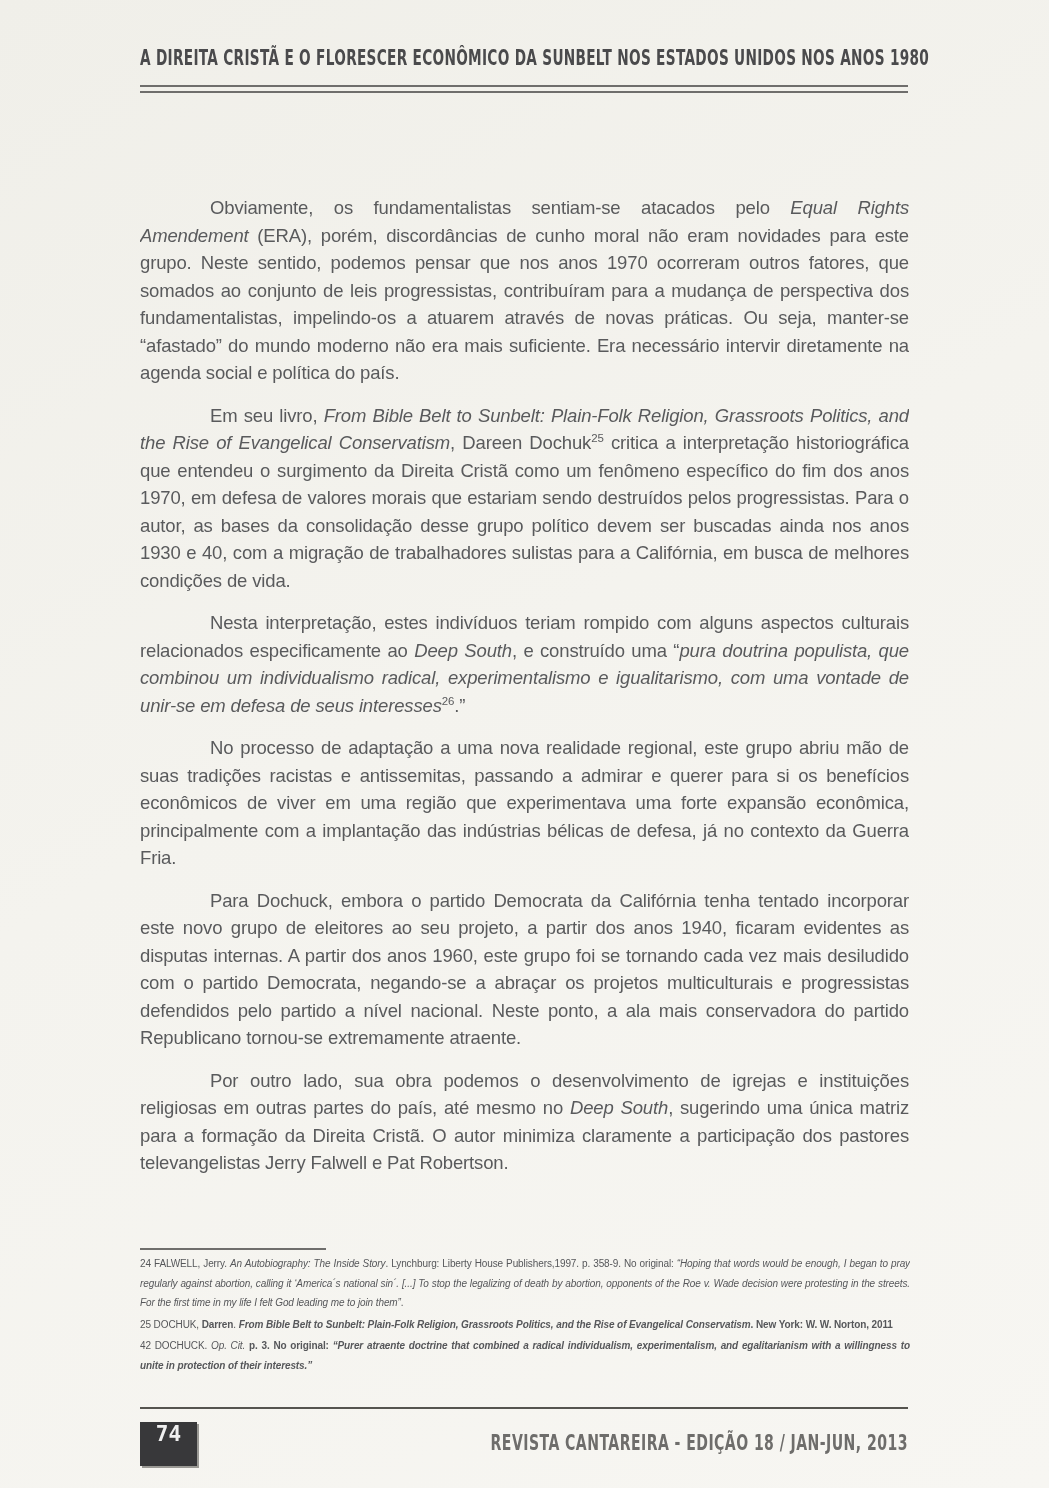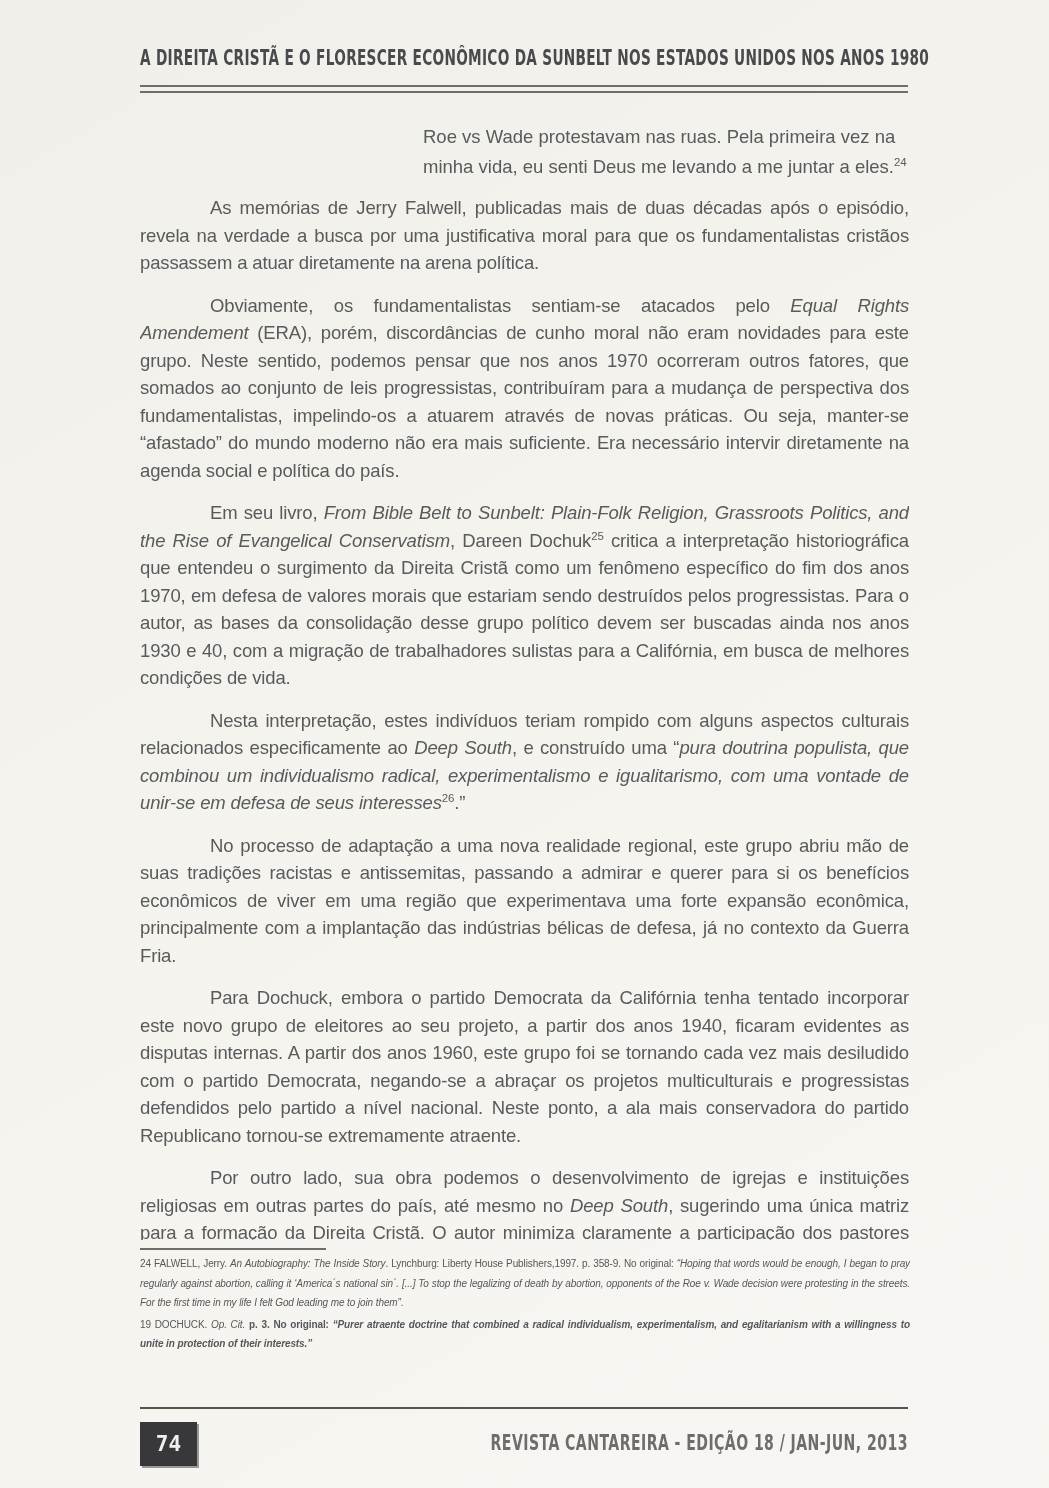--- a/index.html
+++ b/index.html
@@ -53,21 +53,21 @@
   }
   .footnote{margin:0 0 2px 0;}
   
   .bottom-rule{
     position:absolute;left:140px;top:1407px;width:768px;height:0;
     border-top:2px solid #55544f;
   }
   .page-badge{
     position:absolute;left:140px;top:1422px;width:57px;height:44px;
     background:#38383a;color:#efefef;
-    display:flex;align-items:center;justify-content:center;
+    display:flex;justify-content:center;
     font-family:"DejaVu Sans Mono", monospace;
     font-weight:700;font-size:21px;
     box-shadow:2px 2px 0 #9a9994;
   }
   .journal{
     position:absolute;right:141px;top:1430px;
     font-family:"DejaVu Sans", sans-serif;
     font-weight:700;font-size:19px;letter-spacing:.6px;
     color:#6e6d6b;white-space:nowrap;
     transform:scaleX(.74) scaleY(1.1);transform-origin:right top;
@@ -75,39 +75,38 @@
 </style>
 </head>
 <body>
 
 <div class="page">
 
   <div class="doc-title">A DIREITA CRISTÃ E O FLORESCER ECONÔMICO DA SUNBELT NOS ESTADOS UNIDOS NOS ANOS 1980</div>
 
   <div class="header-rule"></div>
 
-  <div class="quote"><span>Roe vs Wade protestavam nas ruas. Pela primeira vez na minha vida, eu senti Deus me levando a me juntar a eles.</span><sup>24</sup></div>
 
   <div class="body-copy">
 
-  <p class="para"><span>As memórias de Jerry Falwell, publicadas mais de duas décadas após o episódio, revela na verdade a busca por uma justificativa moral para que os fundamentalistas cristãos passassem a atuar diretamente na arena política.</span></p>
       <p class="para"><span>Obviamente, os fundamentalistas sentiam-se atacados pelo </span><span class="em">Equal Rights Amendement</span><span> (ERA), porém, discordâncias de cunho moral não eram novidades para este grupo. Neste sentido, podemos pensar que nos anos 1970 ocorreram outros fatores, que somados ao conjunto de leis progressistas, contribuíram para a mudança de perspectiva dos fundamentalistas, impelindo-os a atuarem através de novas práticas. Ou seja, manter-se “afastado” do mundo moderno não era mais suficiente. Era necessário intervir diretamente na agenda social e política do país.</span></p>
       <p class="para"><span>Em seu livro, </span><span class="em">From Bible Belt to Sunbelt: Plain-Folk Religion, Grassroots Politics, and the Rise of Evangelical Conservatism</span><span>, Dareen Dochuk</span><sup>25</sup><span> critica a interpretação historiográfica que entendeu o surgimento da Direita Cristã como um fenômeno específico do fim dos anos 1970, em defesa de valores morais que estariam sendo destruídos pelos progressistas. Para o autor, as bases da consolidação desse grupo político devem ser buscadas ainda nos anos 1930 e 40, com a migração de trabalhadores sulistas para a Califórnia, em busca de melhores condições de vida.</span></p>
       <p class="para"><span>Nesta interpretação, estes indivíduos teriam rompido com alguns aspectos culturais relacionados especificamente ao </span><span class="em">Deep South</span><span>, e construído uma “</span><span class="em">pura doutrina populista, que combinou um individualismo radical, experimentalismo e igualitarismo,  com uma vontade de unir-se em defesa de seus interesses</span><sup>26</sup><span>.”</span></p>
       <p class="para"><span>No processo de adaptação a uma nova realidade regional, este grupo abriu mão de suas tradições racistas e antissemitas, passando a admirar e querer para si os benefícios econômicos de viver em uma região que experimentava uma forte expansão econômica, principalmente com a implantação das indústrias bélicas de defesa, já no contexto da Guerra Fria.</span></p>
       <p class="para"><span>Para Dochuck, embora o partido Democrata da Califórnia tenha tentado incorporar este novo grupo de eleitores ao seu projeto, a partir dos anos 1940, ficaram evidentes as disputas internas. A partir dos anos 1960, este grupo foi se tornando cada vez mais desiludido com o partido Democrata, negando-se a abraçar os projetos multiculturais e progressistas defendidos pelo partido a nível nacional. Neste ponto, a ala mais conservadora do partido Republicano tornou-se extremamente atraente.</span></p>
       <p class="para"><span>Por outro lado, sua obra podemos o desenvolvimento de igrejas e instituições religiosas em outras partes do país, até mesmo no </span><span class="em">Deep South</span><span>, sugerindo uma única matriz para a formação da Direita Cristã. O autor minimiza claramente a participação dos pastores televangelistas Jerry Falwell e Pat Robertson.</span></p>
     </div>
 
   <div class="footnote-sep"></div>
 
   <div class="footnotes">
 
   <p class="footnote"><span>24  FALWELL, Jerry. </span><span class="em">An Autobiography: The Inside Story</span><span>. Lynchburg: Liberty House Publishers,1997. p. 358-9. No original:  </span><span class="em">“Hoping that words would be enough, I began to pray regularly against abortion, calling it  ‘America´s national sin´. [...] To stop the legalizing of death by abortion, opponents of the Roe v. Wade decision were protesting in the streets. For the first time in my life I felt God leading me to join them”</span><span>.</span></p>
-      <p class="footnote"><span>19  DOCHUCK. </span><span class="em">Op. Cit.</span><span class="b"> p. 3. No original: </span><span class="em b">“Purer atraente doctrine that combined a radical individualism, experimentalism, and egalitarianism with a willingness to unite in protection of their interests.”</span></p>
+      <p class="footnote"><span>25  DOCHUK, </span><span class="b">Darren</span><span>. </span><span class="em b">From Bible Belt to Sunbelt: Plain-Folk Religion, Grassroots Politics, and the Rise of Evangelical Conservatism</span><span class="b">. New York: W. W. Norton, 2011</span></p>
+      <p class="footnote"><span>42  DOCHUCK. </span><span class="em">Op. Cit.</span><span class="b"> p. 3. No original: </span><span class="em b">“Purer atraente doctrine that combined a radical individualism, experimentalism, and egalitarianism with a willingness to unite in protection of their interests.”</span></p>
     </div>
 
   <div class="bottom-rule"></div>
 
   <div class="page-badge">
     <span>74</span>
   </div>
 
   <div class="journal">REVISTA CANTAREIRA -  EDIÇÃO 18 / JAN-JUN, 2013</div>
 

